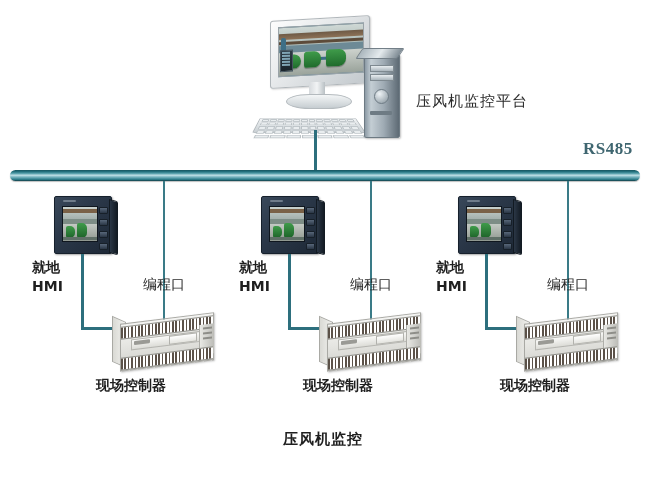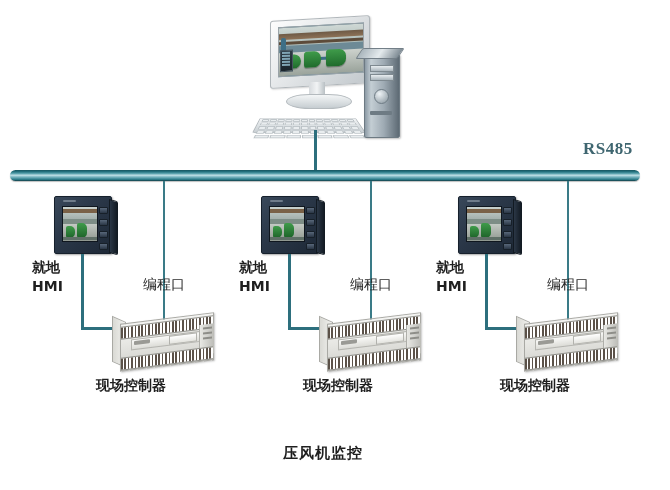--- a/index.html
+++ b/index.html
@@ -308,20 +308,21 @@
 
     <div class="tower">
       <div class="t-top"></div>
       <div class="t-bay b1"></div>
       <div class="t-bay b2"></div>
       <div class="t-pwr"></div>
       <div class="t-slot"></div>
     </div>
   </div>
 
+  <div class="lbl lbl-platform" style="left:416px;top:92px;">压风机监控平台</div>
 
   <div class="lbl lbl-rs485" style="left:583px;top:139px;">RS485</div>
 
   <div class="vline" style="left:314px;top:130px;height:42px;"></div>
 
   <div class="bus"></div>
 
   <div class="hmi" style="left:54px;top:196px;">
     <div class="hmi-bezel">
       <div class="hmi-logo"></div>
@@ -463,15 +464,15 @@
           <i></i>
           <i></i>
           <i></i>
         </div>
       <div class="term term-bot"></div>
     </div>
   </div>
 
   <div class="lbl lbl-plc" style="left:500px;top:377px;">现场控制器</div>
 
-  <div class="lbl lbl-caption" style="left:283px;top:444px;">压风机监控</div>
+  <div class="lbl lbl-caption" style="left:283px;top:430px;">压风机监控</div>
 
 </div>
 
 </body></html>

